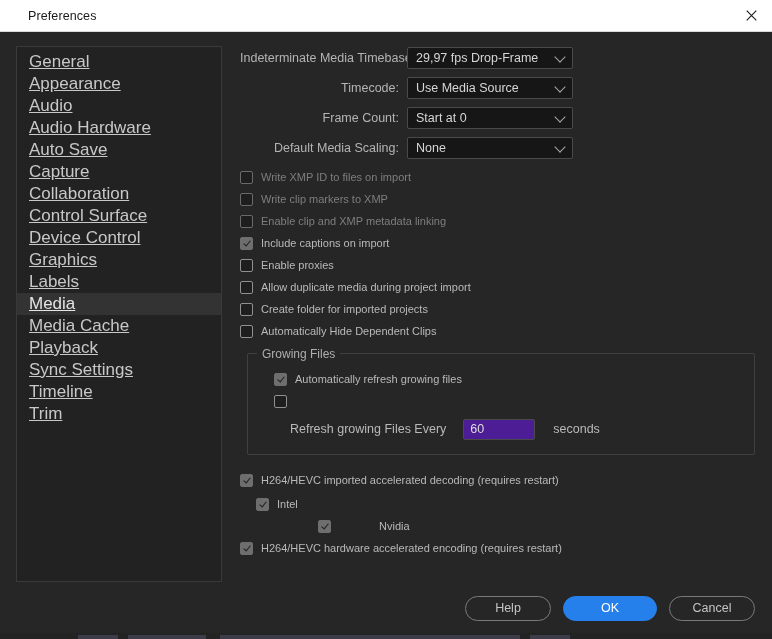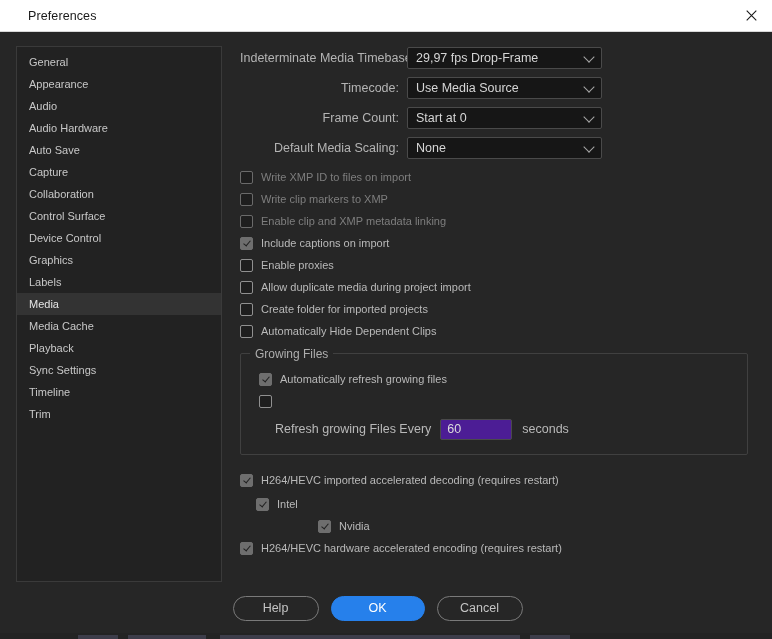--- a/index.html
+++ b/index.html
@@ -73,24 +73,25 @@
     border: 1px solid #3a3a3a;
     box-sizing: border-box;
     flex: 0 0 auto;
     padding-top: 4px;
     overflow: hidden;
   }
   .side-item {
     height: 22px;
     line-height: 22px;
     padding-left: 12px;
-    font-size: 11px;
+    font-size: 17px;
     color: #c8c8c8;
     cursor: default;
     white-space: nowrap;
+    text-decoration: underline;
   }
   .side-item.selected {
     background: #333333;
     color: #e4e4e4;
   }
 
   
   .pane {
     flex: 1 1 auto;
     padding-left: 18px;
@@ -109,21 +110,21 @@
     width: 167px;
     text-align: right;
     padding-right: 8px;
     font-size: 12.5px;
     color: #b4b4b4;
     box-sizing: border-box;
     white-space: nowrap;
   }
   .dropdown {
     position: relative;
-    width: 195px;
+    width: 166px;
     height: 22px;
     background: #161616;
     border: 1px solid #4a4a4a;
     border-radius: 2px;
     box-sizing: border-box;
     display: flex;
     align-items: center;
     cursor: pointer;
   }
   .dropdown-value {
@@ -187,42 +188,44 @@
   }
   .cb-row.dim .cb-label { color: #7e7e7e; }
   .cb-row.dim .cb-box { border-color: #6a6a6a; }
 
   
   .group {
     position: relative;
     border: 1px solid #404040;
     border-radius: 2px;
     margin-top: 11px;
-    padding: 14px 12px 13px 12px;
+    padding: 14px 12px 13px 20px;
     box-sizing: border-box;
     width: 508px;
+    margin-left: 7px;
   }
   .group-legend {
     position: absolute;
     top: -7px;
     left: 9px;
     background: #262626;
     padding: 0 5px;
     font-size: 12px;
     color: #aeaeae;
     white-space: nowrap;
   }
   .group .cb-row { margin-left: 6px; }
 
   .refresh-row {
     display: flex;
     align-items: center;
     height: 24px;
     margin-left: 22px;
     margin-top: 5px;
+    gap: 8px;
   }
   .refresh-label {
     font-size: 12.5px;
     color: #b9b9b9;
     white-space: nowrap;
   }
   .num-input {
     width: 72px;
     height: 21px;
     background: #4c1d95;
@@ -242,32 +245,32 @@
   }
 
   
   .hw-block { margin-top: 14px; }
   .hw-sub {
     display: flex;
     margin-left: 16px;
     margin-top: 2px;
     flex-direction: column;
   }
-  .hw-sub .cb-row + .cb-row { margin-left: 62px; }
+  .hw-sub .cb-row + .cb-row { margin-left: 62px; gap: 40px; }
 
   
   .footer {
     position: absolute;
     left: 0;
     bottom: 0;
     width: 772px;
     height: 50px;
     display: flex;
     align-items: center;
-    justify-content: center;
+    justify-content: flex-end;
     padding-right: 17px;
     box-sizing: border-box;
     background: #262626;
   }
   .btn {
     height: 25px;
     min-width: 86px;
     padding: 0 16px;
     border-radius: 13px;
     font-size: 12.5px;

